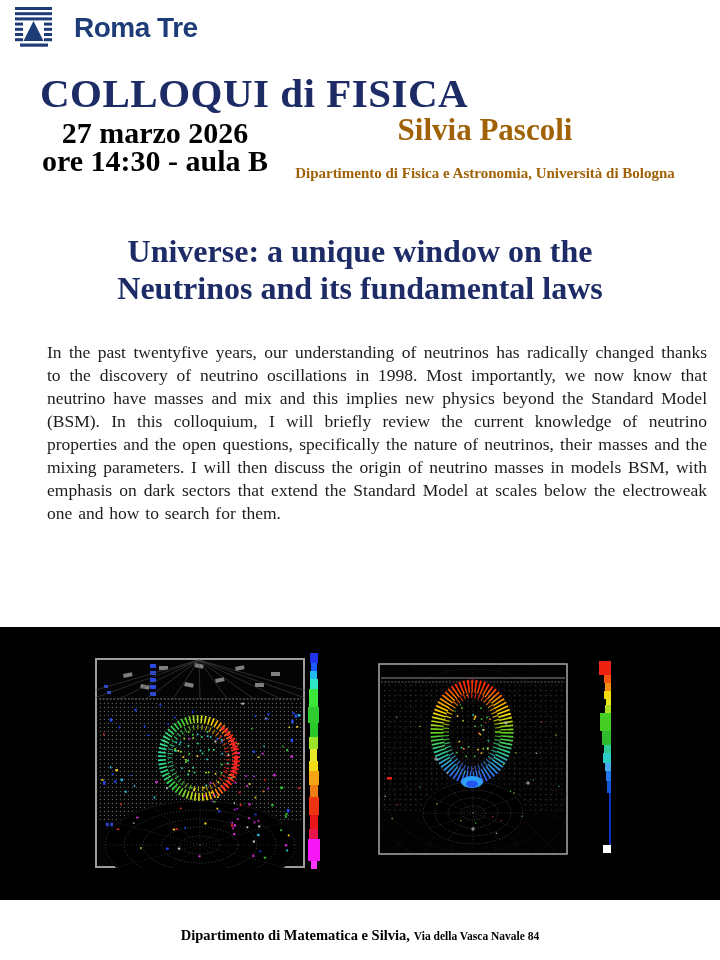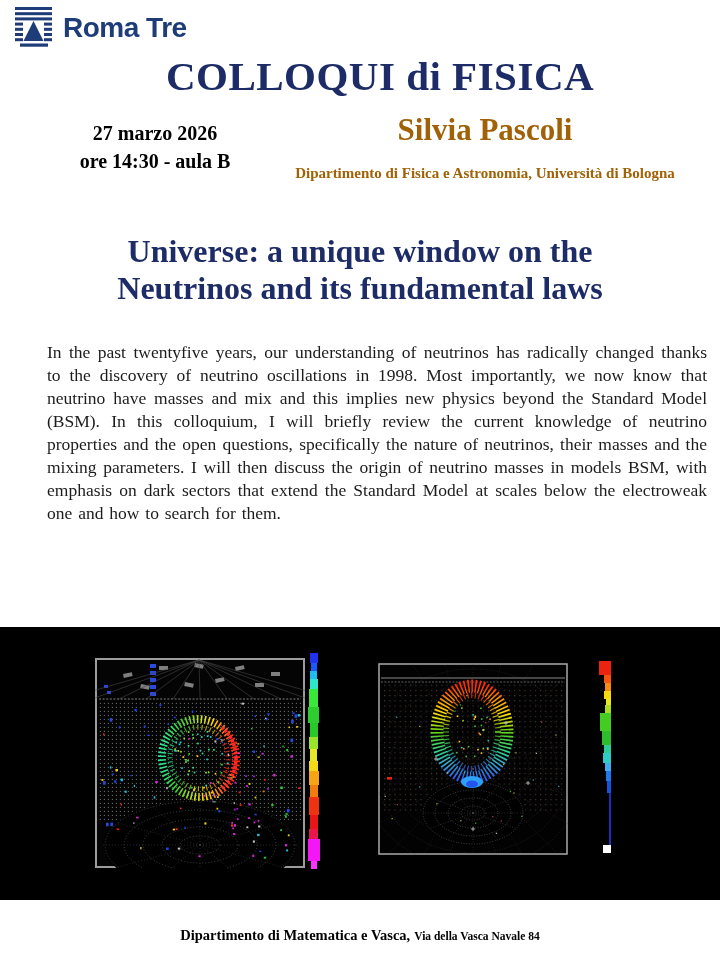--- a/index.html
+++ b/index.html
@@ -1,27 +1,27 @@
 <!DOCTYPE html>
 <html><head>
 <meta charset="utf-8">
 <style>
   html,body{margin:0;padding:0;background:#fff;}
   .poster{position:relative;width:720px;height:960px;background:#fff;overflow:hidden;
           font-family:"Liberation Serif",serif;color:#111;}
 
-  .logo{position:absolute;left:14px;top:7px;display:flex;align-items:center;gap:9px;}
+  .logo{position:absolute;left:14px;top:7px;display:flex;align-items:center;gap:20px;}
   .logo-text{font-family:"Liberation Sans",sans-serif;font-weight:bold;font-size:28px;
              color:#1e3c78;letter-spacing:-0.5px;}
 
-  .main-title{position:absolute;left:40px;right:0;top:52px;text-align:center;
+  .main-title{position:absolute;left:40px;right:0;top:69px;
               font-weight:bold;font-size:41px;color:#1d2c66;letter-spacing:0.5px;}
 
   .date-block{position:absolute;left:30px;top:119px;width:250px;text-align:center;
-              font-weight:bold;font-size:20px;line-height:28px;color:#000;}
+              font-weight:bold;font-size:30px;line-height:28px;color:#000;}
   .speaker-block{position:absolute;left:280px;top:112px;width:410px;text-align:center;color:#a16207;}
   .speaker-name{font-weight:bold;font-size:31px;}
   .speaker-aff{font-weight:bold;font-size:15px;margin-top:17px;}
 
   .talk-title{position:absolute;left:0;right:0;top:233px;text-align:center;
               font-weight:bold;font-size:32px;line-height:37px;color:#1d2c66;}
 
   .abstract{position:absolute;left:47px;width:660px;top:341px;font-size:17.5px;
             line-height:23px;text-align:justify;color:#1c1c1c;word-spacing:1.5px;}
 
@@ -504,17 +504,17 @@
         <div style="width: 8px; height: 10px; background: rgb(46, 204, 200); flex: 0 0 auto;"></div>
         <div style="width: 6px; height: 8px; background: rgb(68, 170, 238); flex: 0 0 auto;"></div>
         <div style="width: 5px; height: 10px; background: rgb(34, 119, 238); flex: 0 0 auto;"></div>
         <div style="width: 4px; height: 12px; background: rgb(17, 85, 221); flex: 0 0 auto;"></div>
         <div style="width: 2.5px; height: 52px; background: rgb(17, 51, 187); flex: 0 0 auto;"></div>
         <div style="width: 8px; height: 8px; background: rgb(255, 255, 255); flex: 0 0 auto;"></div>
       </div>
   </div>
 
   <div class="footer">
-    <span class="footer-main">Dipartimento di Matematica e Vasca,</span>
+    <span class="footer-main">Dipartimento di Matematica e Silvia,</span>
     <span class="footer-addr">Via della Vasca Navale 84</span>
   </div>
 
 </div>
 
 </body></html>

